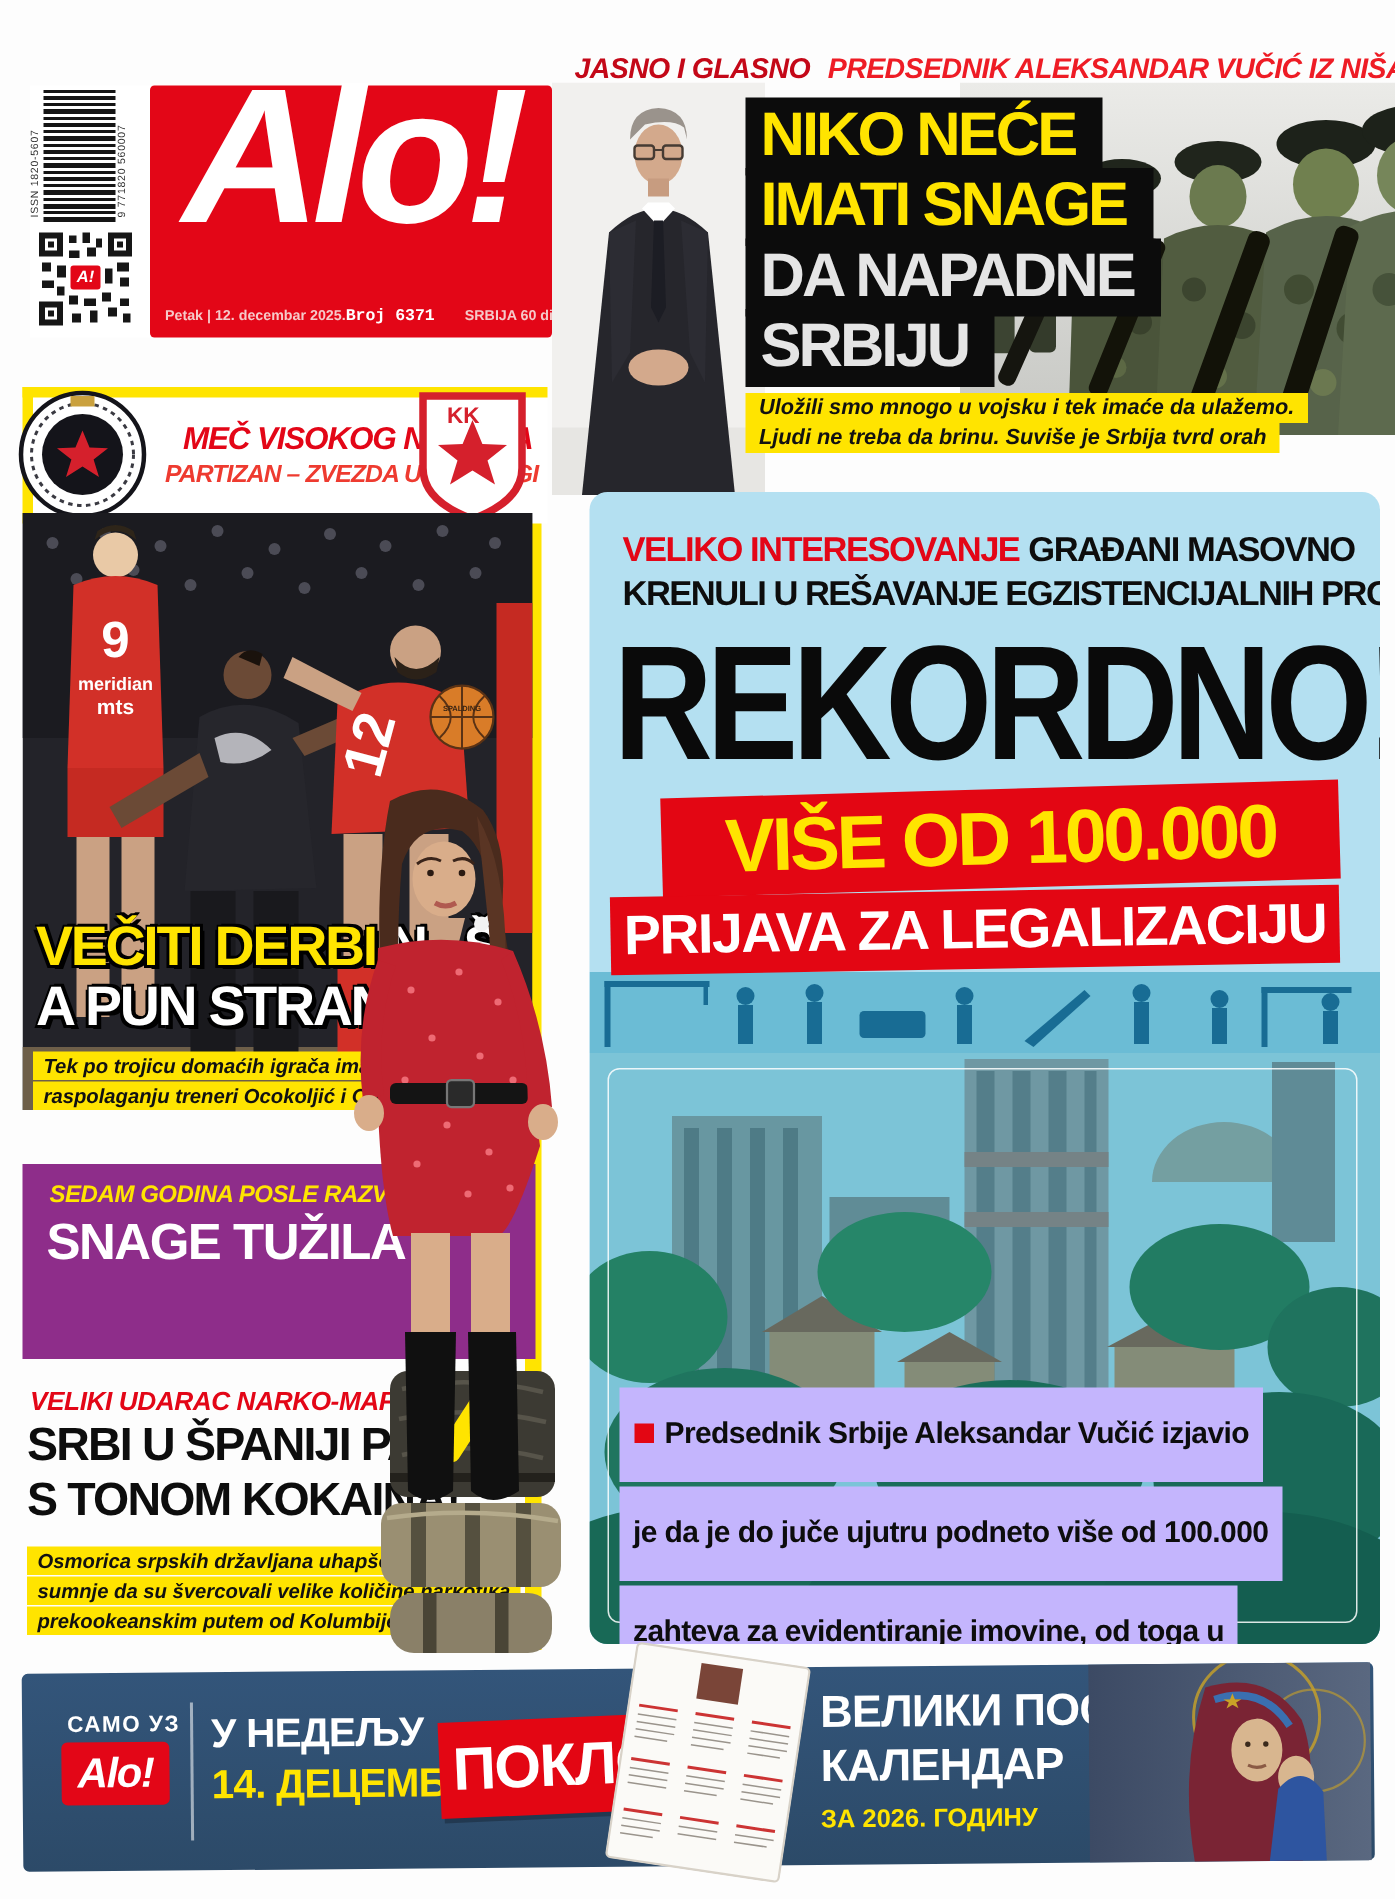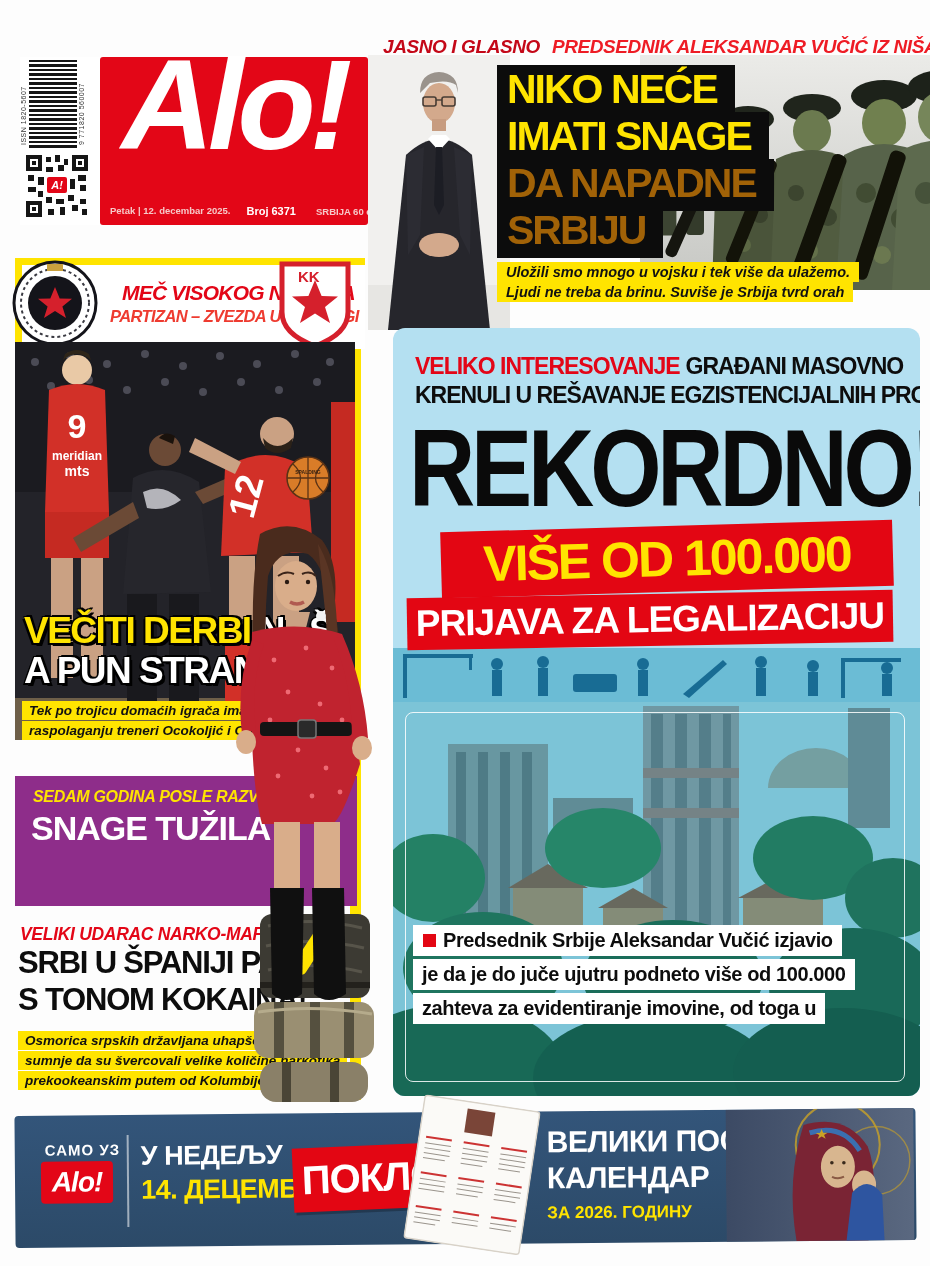--- a/index.html
+++ b/index.html
@@ -19,30 +19,30 @@
   .barcode{position:absolute;left:9px;top:3px;width:48px;height:88px;
       background:repeating-linear-gradient(to bottom,#151515 0 2px,#fff 2px 4px,#151515 4px 7px,#fff 7px 9px);}
   .qr{position:absolute;left:4px;top:96px;width:66px;height:66px;background:#fff;}
   .qr svg{display:block;}
   .qr-a{position:absolute;left:23px;top:24px;width:20px;height:16px;background:#e30617;color:#fff;
         font-weight:900;font-style:italic;font-size:11px;text-align:center;line-height:16px;border-radius:2px;}
   .logo-box{left:100px;top:57px;width:268px;height:168px;background:#e30617;border-radius:3px;}
   .logo-text{position:absolute;left:0;top:-26px;width:100%;text-align:center;color:#fff;
      font-size:128px;font-weight:900;font-style:italic;letter-spacing:-6px;}
   .logo-meta{position:absolute;left:10px;right:8px;bottom:8px;display:flex;justify-content:space-between;
-     color:#f6c9c9;font-size:9.5px;font-weight:700;white-space:nowrap;gap:16px;}
-  .lm-issue b{color:#fff;font-size:11px;margin-right:20px;}
+     color:#f6c9c9;font-size:9.5px;font-weight:700;white-space:nowrap;}
+  .lm-issue b{color:#fff;font-size:11px;margin-right:20px;font-family:Liberation Mono, monospace;}
   
   .vucic{left:368px;top:55px;width:142px;height:275px;}
   .soldiers{left:640px;top:55px;width:290px;height:235px;}
   .nn-chips{left:497px;top:70px;}
   .nn-chips .chip{display:table;background:#0c0c0c;padding:0 18px 3px 10px;margin-top:-5px;
       font-size:41px;font-weight:900;letter-spacing:-2px;line-height:49px;white-space:nowrap;}
   .chip.y{color:#ffe400;}
-  .chip.w{color:#a16207;}
+  .chip.w{color:#e5e5e5;}
   .nn-caption{left:497px;top:262px;}
   .nn-caption span{display:table;background:#ffe400;color:#111;font-style:italic;font-weight:800;
       font-size:14.5px;padding:2px 9px;white-space:nowrap;}
   
   .yellow-rail{left:350px;top:262px;width:11px;height:838px;background:#ffe400;}
   .derby-head{left:15px;top:258px;width:343px;height:84px;background:#fff;border-top:7px solid #ffe400;
       border-left:7px solid #ffe400;}
   .derby-k1{position:absolute;left:100px;top:16px;width:160px;text-align:center;color:#e30617;
       font-size:21px;font-weight:900;font-style:italic;letter-spacing:-.8px;white-space:nowrap;}
   .derby-k2{position:absolute;left:88px;top:42px;width:185px;text-align:center;color:#ee3b30;
@@ -81,22 +81,22 @@
   .deck1{position:absolute;left:48px;top:198px;width:452px;height:66px;background:#e30613;
       transform:rotate(-1.6deg);display:flex;align-items:center;justify-content:center;
       color:#ffe400;font-size:50px;font-weight:900;letter-spacing:-2px;white-space:nowrap;}
   .deck2{position:absolute;left:14px;top:266px;width:486px;height:52px;background:#e30613;
       transform:rotate(-1deg);display:flex;align-items:center;justify-content:center;
       color:#fff;font-size:37px;font-weight:800;letter-spacing:-1px;white-space:nowrap;}
   .city{position:absolute;left:0;top:320px;width:527px;height:448px;}
   .inset-frame{position:absolute;left:12px;top:384px;width:498px;height:368px;
       border:1.5px solid rgba(255,255,255,.85);border-radius:8px;pointer-events:none;}
   .mb-body{position:absolute;left:20px;top:594px;}
-  .mb-body .bl{display:table;background:#ffffff;color:#0d0d0d;font-weight:800;font-size:20px;
-      letter-spacing:-.4px;padding:4px 9px;margin-top:3px;white-space:nowrap;}
+  .mb-body .bl{display:table;background:#c4b5fd;color:#0d0d0d;font-weight:800;font-size:20px;
+      letter-spacing:-.4px;padding:20px 9px;margin-top:3px;white-space:nowrap;}
   .sq{display:inline-block;width:13px;height:13px;background:#e30613;margin:0 7px 0 1px;}
   
   .banner{left:15px;top:1112px;width:901px;height:132px;background:linear-gradient(#33557a,#2c4a68);
       transform:rotate(-.5deg);border-radius:4px;}
   .b-samo{position:absolute;left:30px;top:26px;color:#fff;font-weight:900;font-size:15px;letter-spacing:1px;}
   .b-alo{position:absolute;left:26px;top:46px;width:72px;height:42px;background:#e30617;border-radius:4px;
       color:#fff;text-align:center;font-weight:900;font-style:italic;font-size:28px;line-height:42px;letter-spacing:-1px;}
   .b-div{position:absolute;left:112px;top:20px;width:2px;height:92px;background:rgba(255,255,255,.55);}
   .b-ned{position:absolute;left:126px;top:26px;color:#fff;font-weight:900;font-size:27px;letter-spacing:-.5px;}
   .b-dec{position:absolute;left:126px;top:60px;color:#ffe400;font-weight:900;font-size:27px;letter-spacing:-.5px;}
@@ -246,21 +246,21 @@
     </g>
   </svg>
 
   <div class="abs nn-chips">
     <span class="chip y">NIKO NEĆE</span>
     <span class="chip y">IMATI SNAGE</span>
     <span class="chip w">DA NAPADNE</span>
     <span class="chip w">SRBIJU</span>
   </div>
   <div class="abs nn-caption">
-    <span>Uložili smo mnogo u vojsku i tek više da ulažemo.</span>
+    <span>Uložili smo mnogo u vojsku i tek imaće da ulažemo.</span>
     <span>Ljudi ne treba da brinu. Suviše je Srbija tvrd orah</span>
   </div>
 
   <div class="abs yellow-rail"></div>
   <div class="abs derby-head">
     <div class="derby-k1">MEČ VISOKOG NAPONA</div>
     <div class="derby-k2">PARTIZAN – ZVEZDA U EVROLIGI</div>
   </div>
 
   <svg class="abs crest-p" width="86" height="86" viewBox="0 0 86 86">

